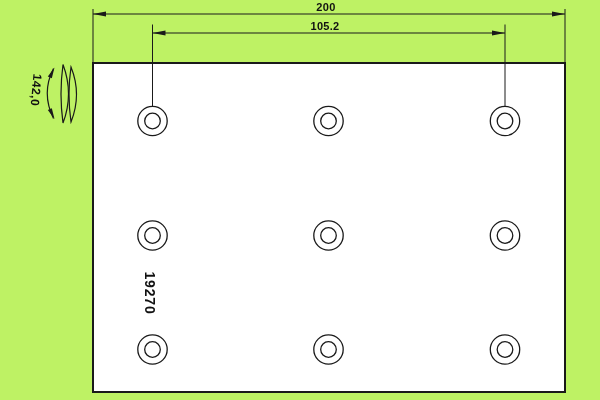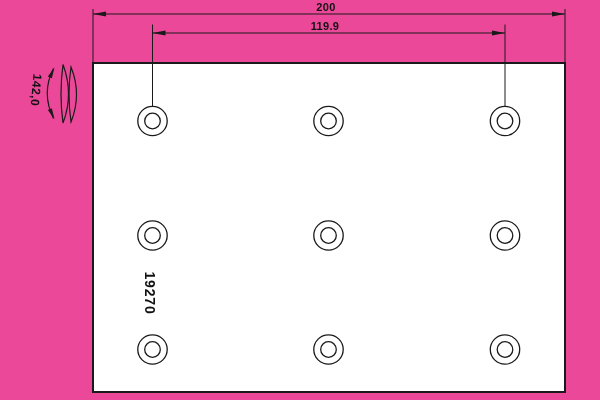--- a/index.html
+++ b/index.html
@@ -8,21 +8,21 @@
     width: 600px;
     height: 400px;
     background: #f9f9f7;
     font-family: "Liberation Sans", sans-serif;
     overflow: hidden;
   }
   .canvas {
     position: relative;
     width: 600px;
     height: 400px;
-    background: #ec4899;
+    background: #bef264;
   }
   .art {
     position: absolute;
     left: 0;
     top: 0;
     width: 600px;
     height: 400px;
   }
   .lbl {
     position: absolute;
@@ -124,19 +124,19 @@
       <path d="M63,64.5 Q59,94 63,123 Q74,94 63,64.5 Z"></path>
       <path d="M71,67 Q67,94.5 71,122 Q82,94.5 71,67 Z"></path>
       <path d="M53.5,68.5 Q41,93 53.5,118.5"></path>
       <polygon points="54.5,67.5 51.8,78.3 47.8,76.5" fill="#1a1a1a" stroke="none"></polygon>
       <polygon points="54.5,119 51.8,108.2 47.8,110.1" fill="#1a1a1a" stroke="none"></polygon>
     </g>
   </svg>
 
   <div class="lbl dim-label" id="lbl-width">200</div>
 
-  <div class="lbl dim-label" id="lbl-holes">119.9</div>
+  <div class="lbl dim-label" id="lbl-holes">105.2</div>
 
   <div class="lbl" id="lbl-radius">142,0</div>
 
   <div class="lbl" id="lbl-part">19270</div>
 
 </div>
 
 </body></html>

